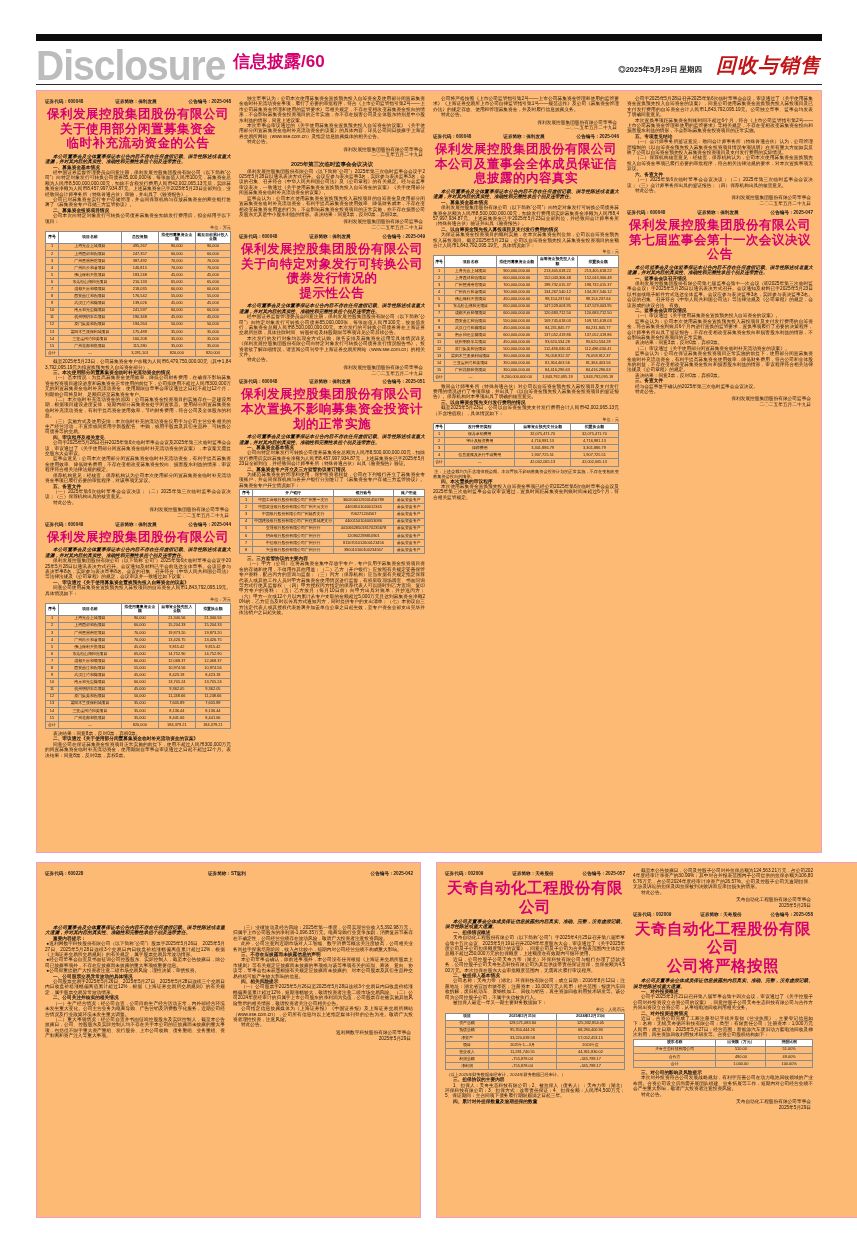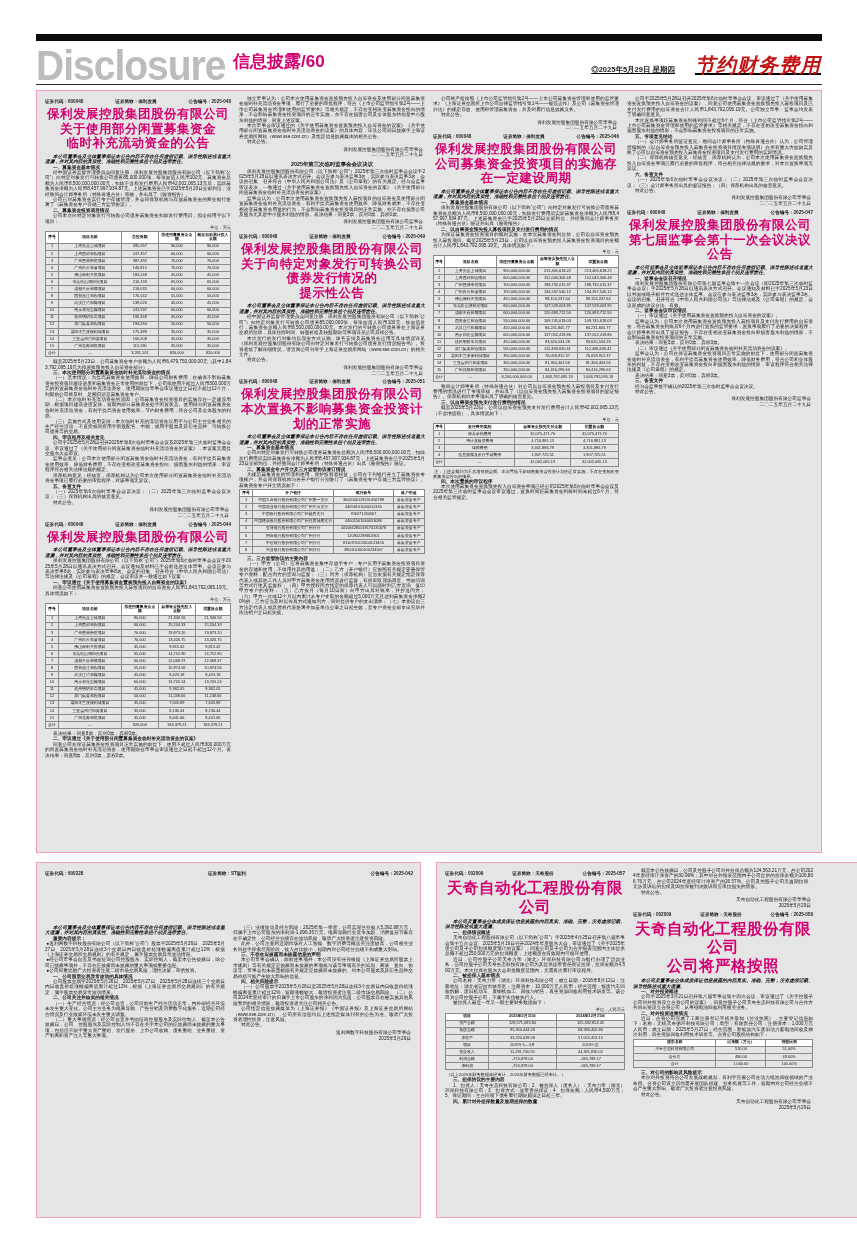--- a/index.html
+++ b/index.html
@@ -1,26 +1,26 @@
 <!DOCTYPE html>
 <html><head>
 <meta charset="utf-8">
 <style>
   html,body{margin:0;padding:0;background:#ffffff;}
   .page{position:relative;width:857px;height:1254px;background:#fff;font-family:"Liberation Sans",sans-serif;overflow:hidden;}
   
   .topbar{position:absolute;left:36px;top:34px;width:786px;height:7px;background:#0c0c0c;}
   .disclosure{position:absolute;left:36px;top:42px;font-size:39px;font-weight:bold;color:#bcbcbc;letter-spacing:-1px;transform:scaleY(1.08);transform-origin:left top;}
   .section-label{position:absolute;left:233px;top:50px;font-size:17px;font-weight:bold;color:#d40070;}
-  .masthead{position:absolute;right:36px;top:52px;display:flex;align-items:baseline;gap:20px;text-decoration:underline;}
+  .masthead{position:absolute;right:36px;top:52px;display:flex;align-items:baseline;gap:14px;}
   .issue-date{font-size:7.5px;font-weight:bold;color:#222;}
   .paper-logo{font-size:20px;font-weight:bold;color:#c21414;font-family:"DejaVu Serif",serif;font-style:italic;letter-spacing:1px;}
   .header-rule{position:absolute;left:36px;top:84px;width:786px;border-top:1.5px solid #2a2a2a;}
   
-  .box{position:absolute;background:#e5e5e5;border:1px solid #ef9cc6;box-sizing:border-box;}
+  .box{position:absolute;background:#fdba74;border:1px solid #ef9cc6;box-sizing:border-box;}
   #main-box{left:36px;top:90px;width:786px;height:763px;}
   #box-bl{left:36px;top:862px;width:385px;height:356px;}
   #box-br{left:436px;top:862px;width:465px;height:356px;}
   .col{position:absolute;overflow:hidden;}
   
   .code-line{display:flex;justify-content:space-between;font-size:4.6px;line-height:6px;color:#222;font-weight:bold;margin:3px 0 1px 0;}
   .ann-title{color:#d40070;font-weight:bold;text-align:center;font-size:12.5px;line-height:14.6px;margin:2px 0 3px 0;letter-spacing:0.5px;}
   #box-bl .ann-title,#box-br .ann-title{font-size:15.5px;line-height:18.5px;}
   .para{font-size:4.7px;line-height:5.4px;color:#141414;text-align:justify;text-indent:1.7em;margin:0;word-break:break-all;}
   .disclaimer{font-weight:bold;font-style:italic;}
@@ -36,21 +36,21 @@
 </style>
 </head>
 <body>
 
 <div class="page">
   <div class="topbar"></div>
   <div class="disclosure">Disclosure</div>
   <div class="section-label">信息披露/60</div>
   <div class="masthead">
     <span class="issue-date">◎2025年5月29日 星期四</span>
-    <span class="paper-logo">节约财务费用</span>
+    <span class="paper-logo">回收与销售</span>
   </div>
   <div class="header-rule"></div>
 
   <div id="main-box" class="box">
     <div class="col" style="left:8px;top:5px;width:186px;height:751px;">
         <div class="code-line">
           <span>证券代码：600048</span>
           <span>证券简称：保利发展</span>
           <span>公告编号：2025-048</span>
         </div>
@@ -486,21 +486,21 @@
           <div>保利发展控股集团股份有限公司董事会</div>
           <div>二〇二五年五月二十九日</div>
         </div>
         <div class="code-line">
           <span>证券代码：600048</span>
           <span>证券简称：保利发展</span>
           <span>公告编号：2025-046</span>
         </div>
         <div class="ann-title">
           <div>保利发展控股集团股份有限公司</div>
-          <div>公司募集资金投资项目的实施存在一定建设周期</div>
+          <div>本公司及董事会全体成员保证信息披露的内容真实</div>
         </div>
         <div class="para disclaimer">本公司董事会及全体董事保证本公告内容不存在任何虚假记载、误导性陈述或者重大遗漏，并对其内容的真实性、准确性和完整性承担个别及连带责任。</div>
         <div class="para sec">一、募集资金基本情况</div>
         <div class="para">保利发展控股集团股份有限公司（以下简称“公司”）向特定对象发行可转换公司债券募集资金总额为人民币8,500,000,000.00元，扣除发行费用后实际募集资金净额为人民币8,457,997,934.87元。上述募集资金已于2025年5月23日全部到位，并经致同会计师事务所（特殊普通合伙）验证并出具《验资报告》。</div>
         <div class="para sec">二、以自筹资金预先投入募投项目及支付发行费用的情况</div>
         <div class="para">为保证募集资金投资项目的顺利实施，在本次募集资金到位前，公司以自筹资金预先投入募投项目。截至2025年5月23日，公司以自筹资金预先投入募集资金投资项目的金额合计人民币1,843,792,095.19元。具体情况如下：</div>
         <div class="unit">单位：元</div>
         <table class="data-table">
           <colgroup>
             <col style="width: 6%;">

